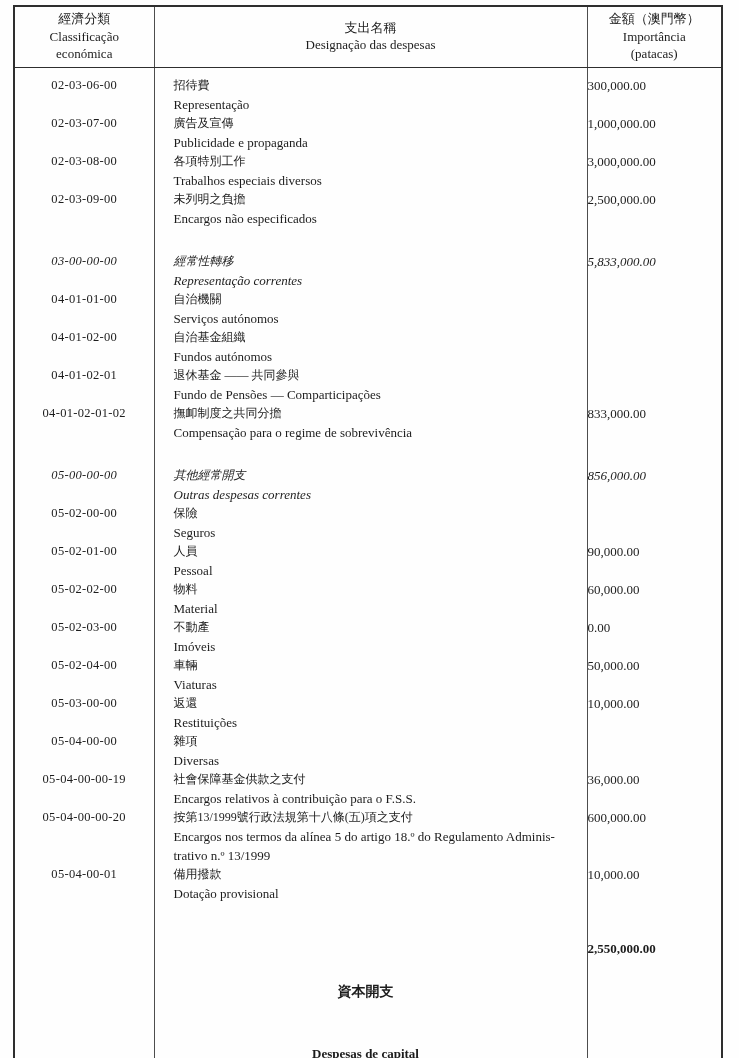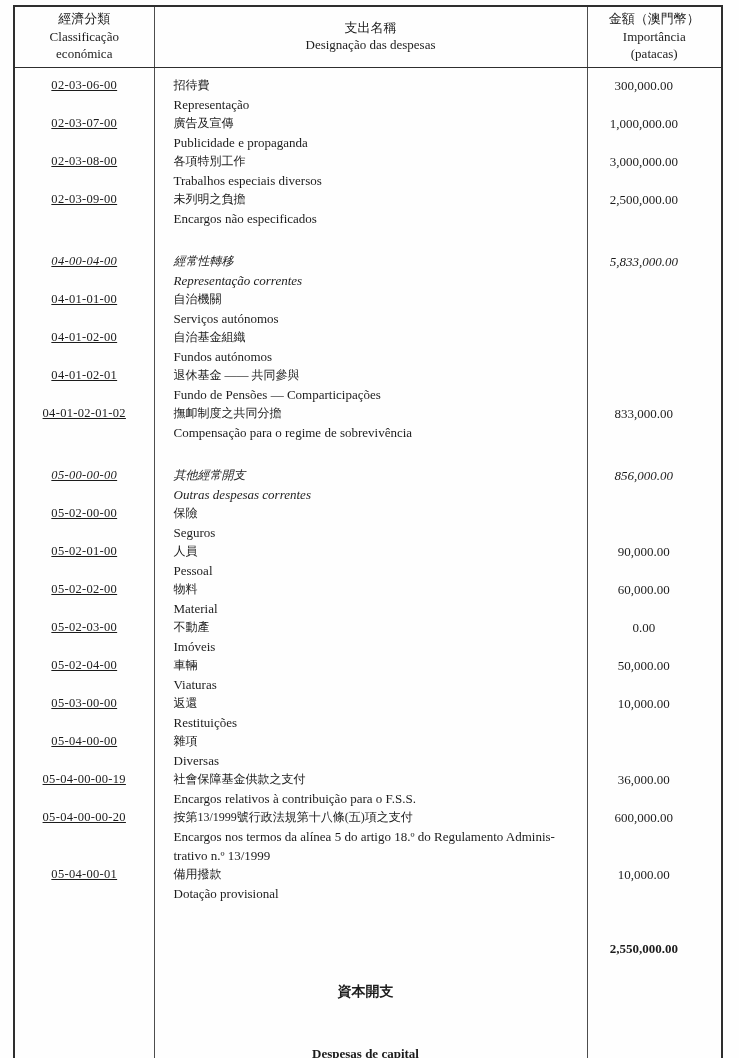--- a/index.html
+++ b/index.html
@@ -49,27 +49,26 @@
     vertical-align: top;
     font-size: 13px;
     line-height: 19px;
     padding: 0;
   }
   tbody tr.first-row td { padding-top: 8px; }
   td.code {
     text-align: center;
     font-size: 12.5px;
     letter-spacing: 0.3px;
-    text-decoration: underline;
   }
   td.name { padding-left: 19px; padding-right: 10px; }
   td.name .zh { font-size: 12px; }
   td.name .pt { white-space: pre-line; }
   td.amount {
-    text-align: center;
+    text-align: left;
     padding-right: 21px;
   }
   tr.italic td.code,
   tr.italic td.amount,
   tr.italic .zh,
   tr.italic .pt { font-style: italic; }
 
   tr.section .zh,
   tr.section .pt {
     text-align: center;
@@ -142,21 +141,21 @@
             <div class="pt">Encargos não especificados</div>
           </td>
           <td class="amount">2,500,000.00</td>
         </tr>
         <tr class="spacer">
           <td class="code" style="height: 24px;"></td>
           <td class="name" style="height: 24px;"></td>
           <td class="amount" style="height: 24px;"></td>
         </tr>
         <tr class="italic">
-          <td class="code">04-00-04-00</td>
+          <td class="code">03-00-00-00</td>
           <td class="name">
             <div class="zh">經常性轉移</div>
             <div class="pt">Representação correntes</div>
           </td>
           <td class="amount">5,833,000.00</td>
         </tr>
         <tr class="">
           <td class="code">04-01-01-00</td>
           <td class="name">
             <div class="zh">自治機關</div>

